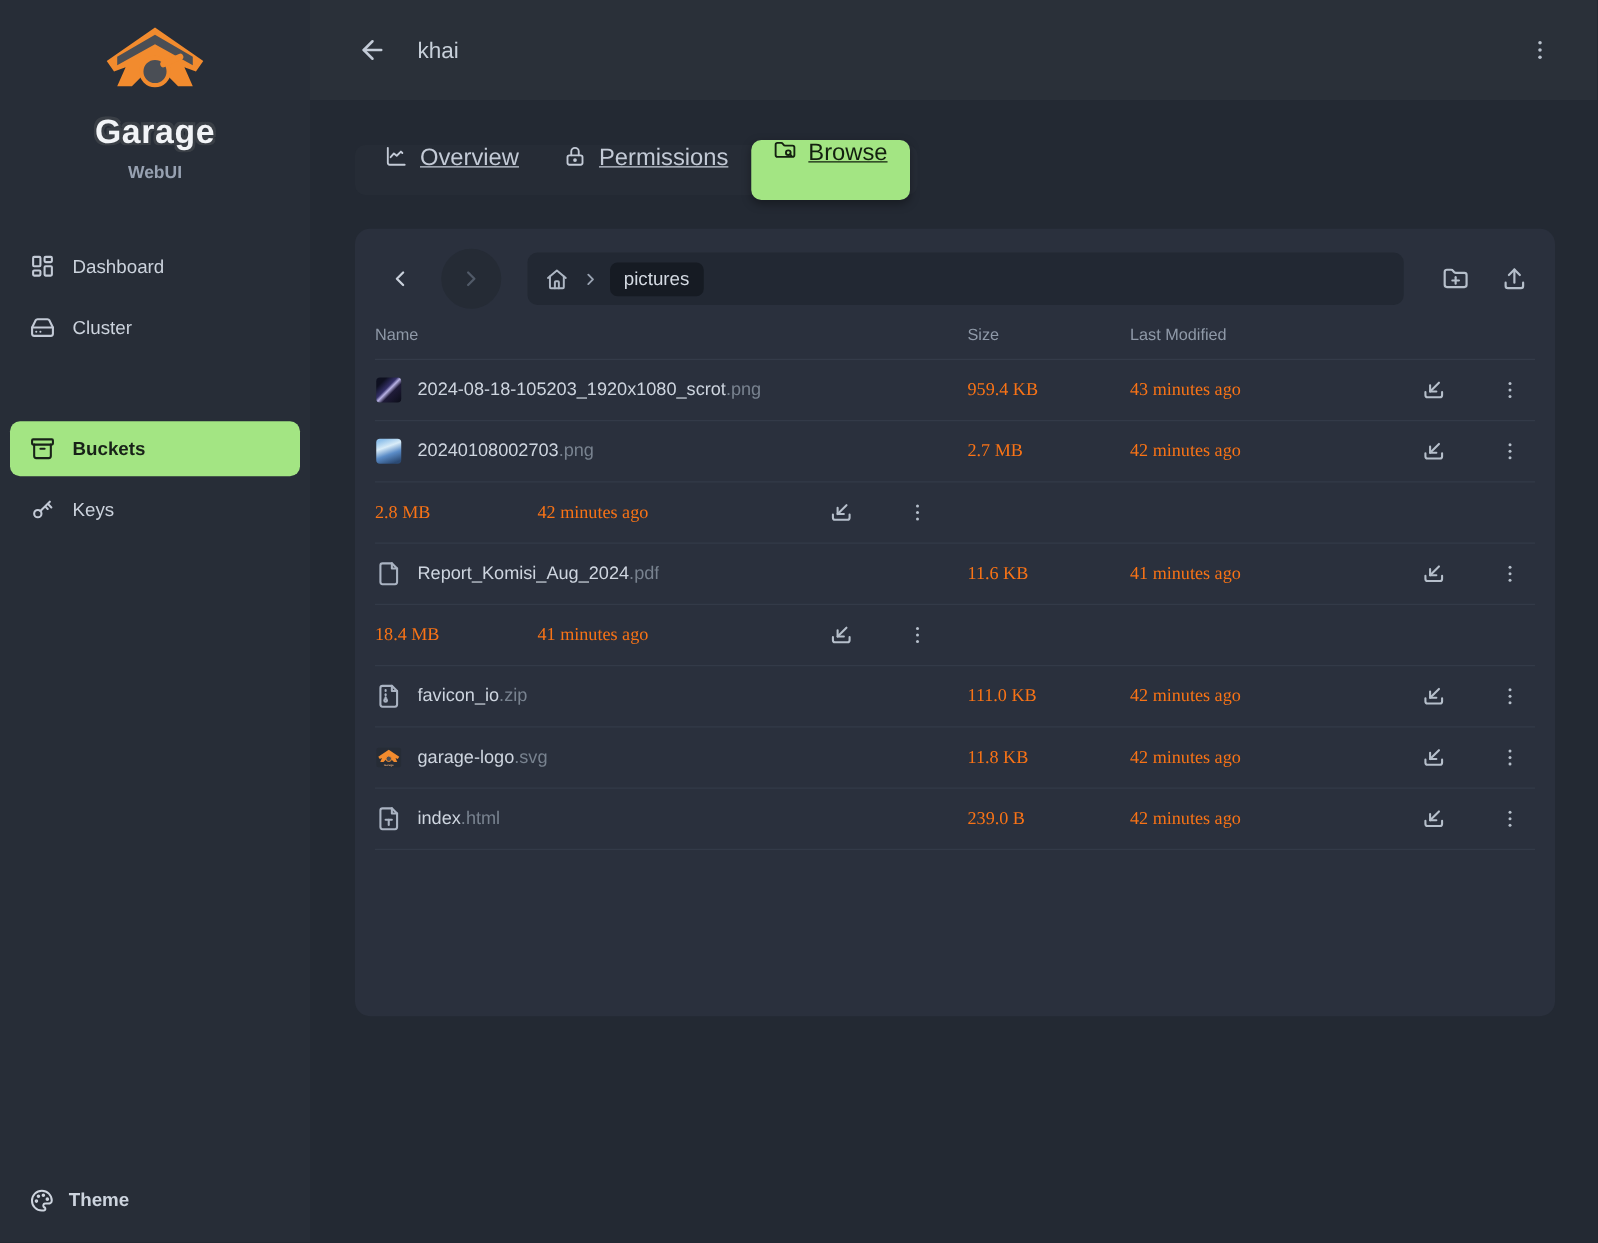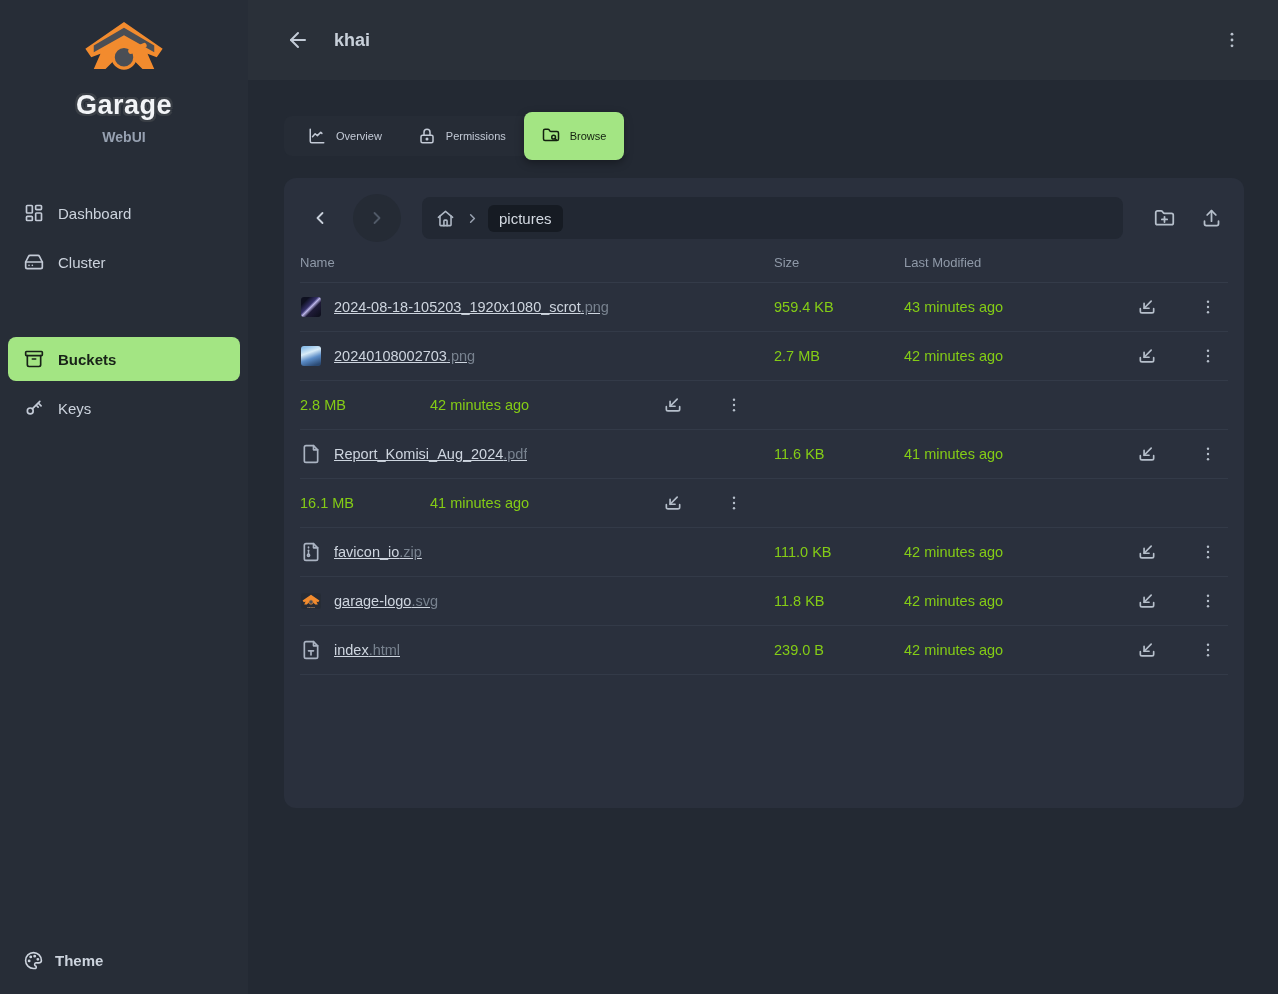--- a/index.html
+++ b/index.html
@@ -43,36 +43,36 @@
     padding:8px 16px; font-size:15px; font-weight:600; color:#cdd4de;
   }
 
   
   .main { flex:1; display:flex; flex-direction:column; height:100%; }
   .topbar {
     height:80px; min-height:80px; background:#2a3039;
     display:flex; align-items:center; padding:0 30px 0 34px; gap:20px;
   }
   .topbar .back-btn { color:#c3cbd7; padding:4px; }
-  .page-title { font-size:18px; color:#c8d0da; font-weight:700; }
+  .page-title { font-size:18px; color:#c8d0da; font-weight:400; }
   .topbar-spacer { flex:1; }
   .kebab-btn { color:#b9c1cd; padding:6px; }
 
   .content { flex:1; padding:36px 34px 0 36px; overflow:hidden; }
 
   
   .tabs {
     display:inline-flex; align-items:center;
     background:#262c36; border-radius:8px; height:40px; padding:0 6px;
     position:relative;
   }
   .tab {
-    display:flex; align-items:center; gap:10px;
-    padding:0 18px; height:40px; font-size:11px; color:#c3cad6;
-    border-radius:8px; white-space:nowrap;
+    display:flex; gap:10px;
+    padding:0 18px; height:40px; font-size:19px; color:#c3cad6;
+    border-radius:8px; white-space:nowrap;text-decoration:underline;
   }
   .tab .ticon { color:#c3cad6; }
   .tab.active {
     background:#a3e583; color:#13200f; height:48px; font-weight:500;
     box-shadow:0 3px 8px rgba(0,0,0,0.35);
   }
   .tab.active .ticon { color:#13200f; }
 
   
   .card {
@@ -111,23 +111,23 @@
     display:flex; align-items:center; height:49px;
     border-bottom:1px solid #333a48;
     font-size:14.5px;
   }
   .trow:last-child { border-bottom:1px solid #333a48; }
   .col-name { flex:1; display:flex; align-items:center; gap:12px; padding-left:0; min-width:0; }
   .col-size { width:130px; min-width:130px; }
   .col-mod  { width:228px; min-width:228px; }
   .col-actions { width:96px; min-width:96px; display:flex; align-items:center; justify-content:space-between; padding-right:6px; }
   .thead .col-name, .thead .col-size, .thead .col-mod { }
-  .fname { color:#ced5df; white-space:nowrap; overflow:hidden; text-overflow:ellipsis;text-decoration:underline; }
+  .fname { color:#ced5df; white-space:nowrap; overflow:hidden; text-overflow:ellipsis; }
   .fname .ext { color:#78828f; }
-  .cell-dim { color:#84cc16; }
+  .cell-dim { color:#f97316;font-family:Liberation Serif, serif; }
   .file-icon { width:22px; height:22px; display:flex; align-items:center; justify-content:center; color:#aab3c2; flex-shrink:0; }
   .thumb { width:20px; height:20px; border-radius:3px; }
   .thumb-scrot { background:linear-gradient(135deg,#0e1020 20%,#35316a 42%,#b9b3e6 50%,#1f1b38 62%,#0b0d18); }
   .thumb-blue  { background:linear-gradient(160deg,#8fc0ea 10%,#d9ecf8 35%,#5b8cc7 60%,#2b4a74 90%); }
   .thumb-warm  { background:linear-gradient(135deg,#7a5630 12%,#2a1c12 40%,#8fb3d1 52%,#3a2a18 75%,#191009); }
   .iconbtn { color:#b6bfcb; padding:5px; }
   .table-spacer { flex:1; }
 </style>
 </head>
 <body>
@@ -414,21 +414,21 @@
         <svg width="18" height="18" viewBox="0 0 24 24" fill="currentColor">
                   <circle cx="12" cy="5" r="1.6"></circle>
                   <circle cx="12" cy="12" r="1.6"></circle>
                   <circle cx="12" cy="19" r="1.6"></circle>
                 </svg>
       </button>
     </div>
   </div>
 
   <div class="trow">
-    <div class="col-size cell-dim">16.1 MB</div>
+    <div class="col-size cell-dim">18.4 MB</div>
     <div class="col-mod cell-dim">41 minutes ago</div>
     <div class="col-actions">
       <button class="iconbtn">
         <svg width="20" height="20" viewBox="0 0 24 24" fill="none" stroke="currentColor" stroke-width="2" stroke-linecap="round" stroke-linejoin="round">
                   <path d="M4 14v3a2 2 0 0 0 2 2h12a2 2 0 0 0 2-2v-3"></path>
                   <path d="M17 5 8.5 13.5"></path>
                   <path d="M8.5 7.5v6h6"></path>
                 </svg>
       </button>
       <button class="iconbtn">

